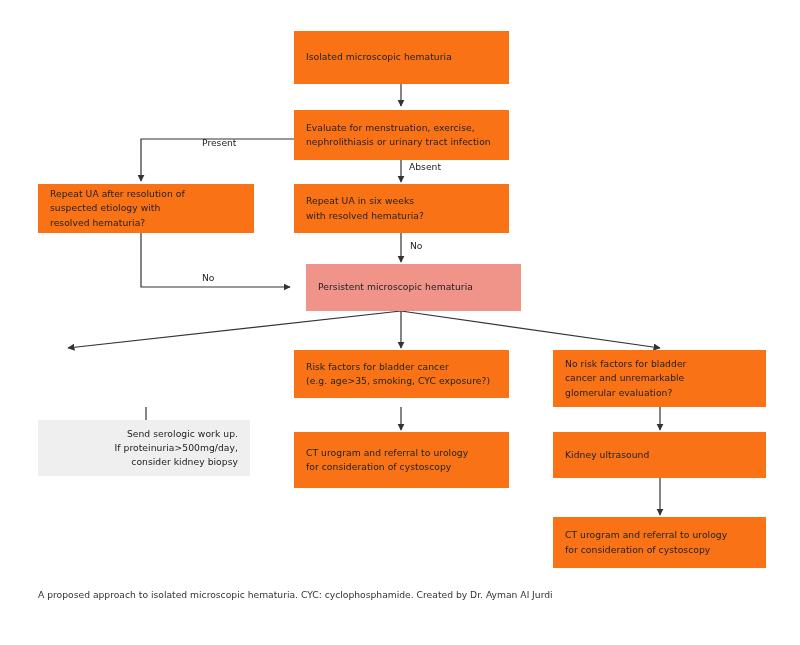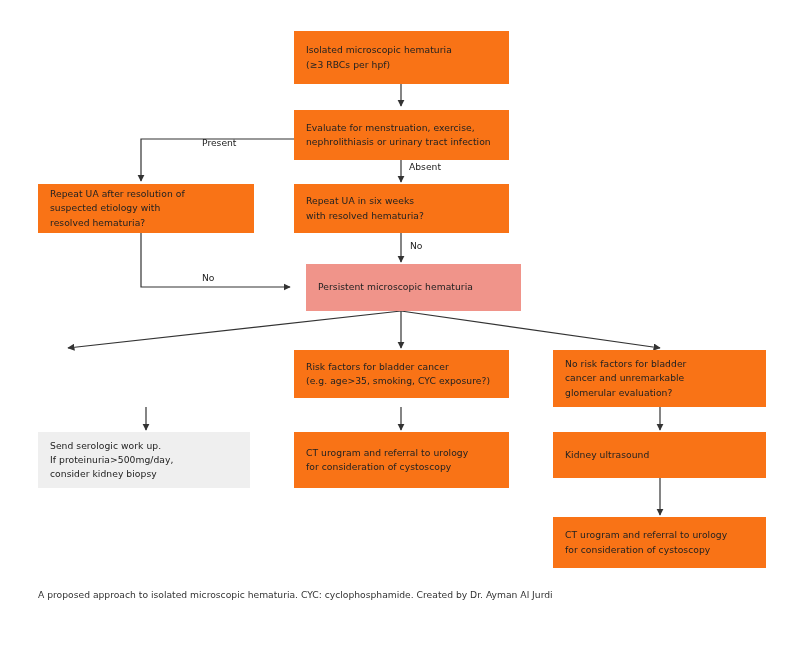--- a/index.html
+++ b/index.html
@@ -96,21 +96,20 @@
       <path d="M 401 407 L 401 430"></path>
 
       <path d="M 660 407 L 660 430"></path>
 
       <path d="M 660 478 L 660 515"></path>
     </g>
   </svg>
 
   <div class="node n-blue" style="left:294px; top:31px; width:215px; height:53px;">
     <span class="line">Isolated microscopic hematuria</span>
-    <span class="line">(≥3 RBCs per hpf)</span>
   </div>
 
   <div class="node n-blue" style="left:294px; top:110px; width:215px; height:50px;">
     <span class="line">Evaluate for menstruation, exercise,</span>
     <span class="line">nephrolithiasis or urinary tract infection</span>
   </div>
 
   <div class="node n-blue" style="left:38px; top:184px; width:216px; height:49px;">
     <span class="line">Repeat UA after resolution of</span>
     <span class="line">suspected etiology with</span>
@@ -120,21 +119,21 @@
   <div class="node n-blue" style="left:294px; top:184px; width:215px; height:49px;">
     <span class="line">Repeat UA in six weeks</span>
     <span class="line">with resolved hematuria?</span>
   </div>
 
   <div class="node n-salmon" style="left:294px; top:264px; width:215px; height:47px;margin-left:12px;">
     <span class="line">Persistent microscopic hematuria</span>
   </div>
 
 
-  <div class="node n-gray" style="left:38px; top:432px; width:212px; height:56px;">
+  <div class="node n-gray" style="left:38px; top:420px; width:212px; height:56px;text-align:right;">
     <span class="line">Send serologic work up.</span>
     <span class="line">If proteinuria&gt;500mg/day,</span>
     <span class="line">consider kidney biopsy</span>
   </div>
 
   <div class="node n-blue" style="left:294px; top:350px; width:215px; height:48px;">
     <span class="line">Risk factors for bladder cancer</span>
     <span class="line">(e.g. age&gt;35, smoking, CYC exposure?)</span>
   </div>
 

